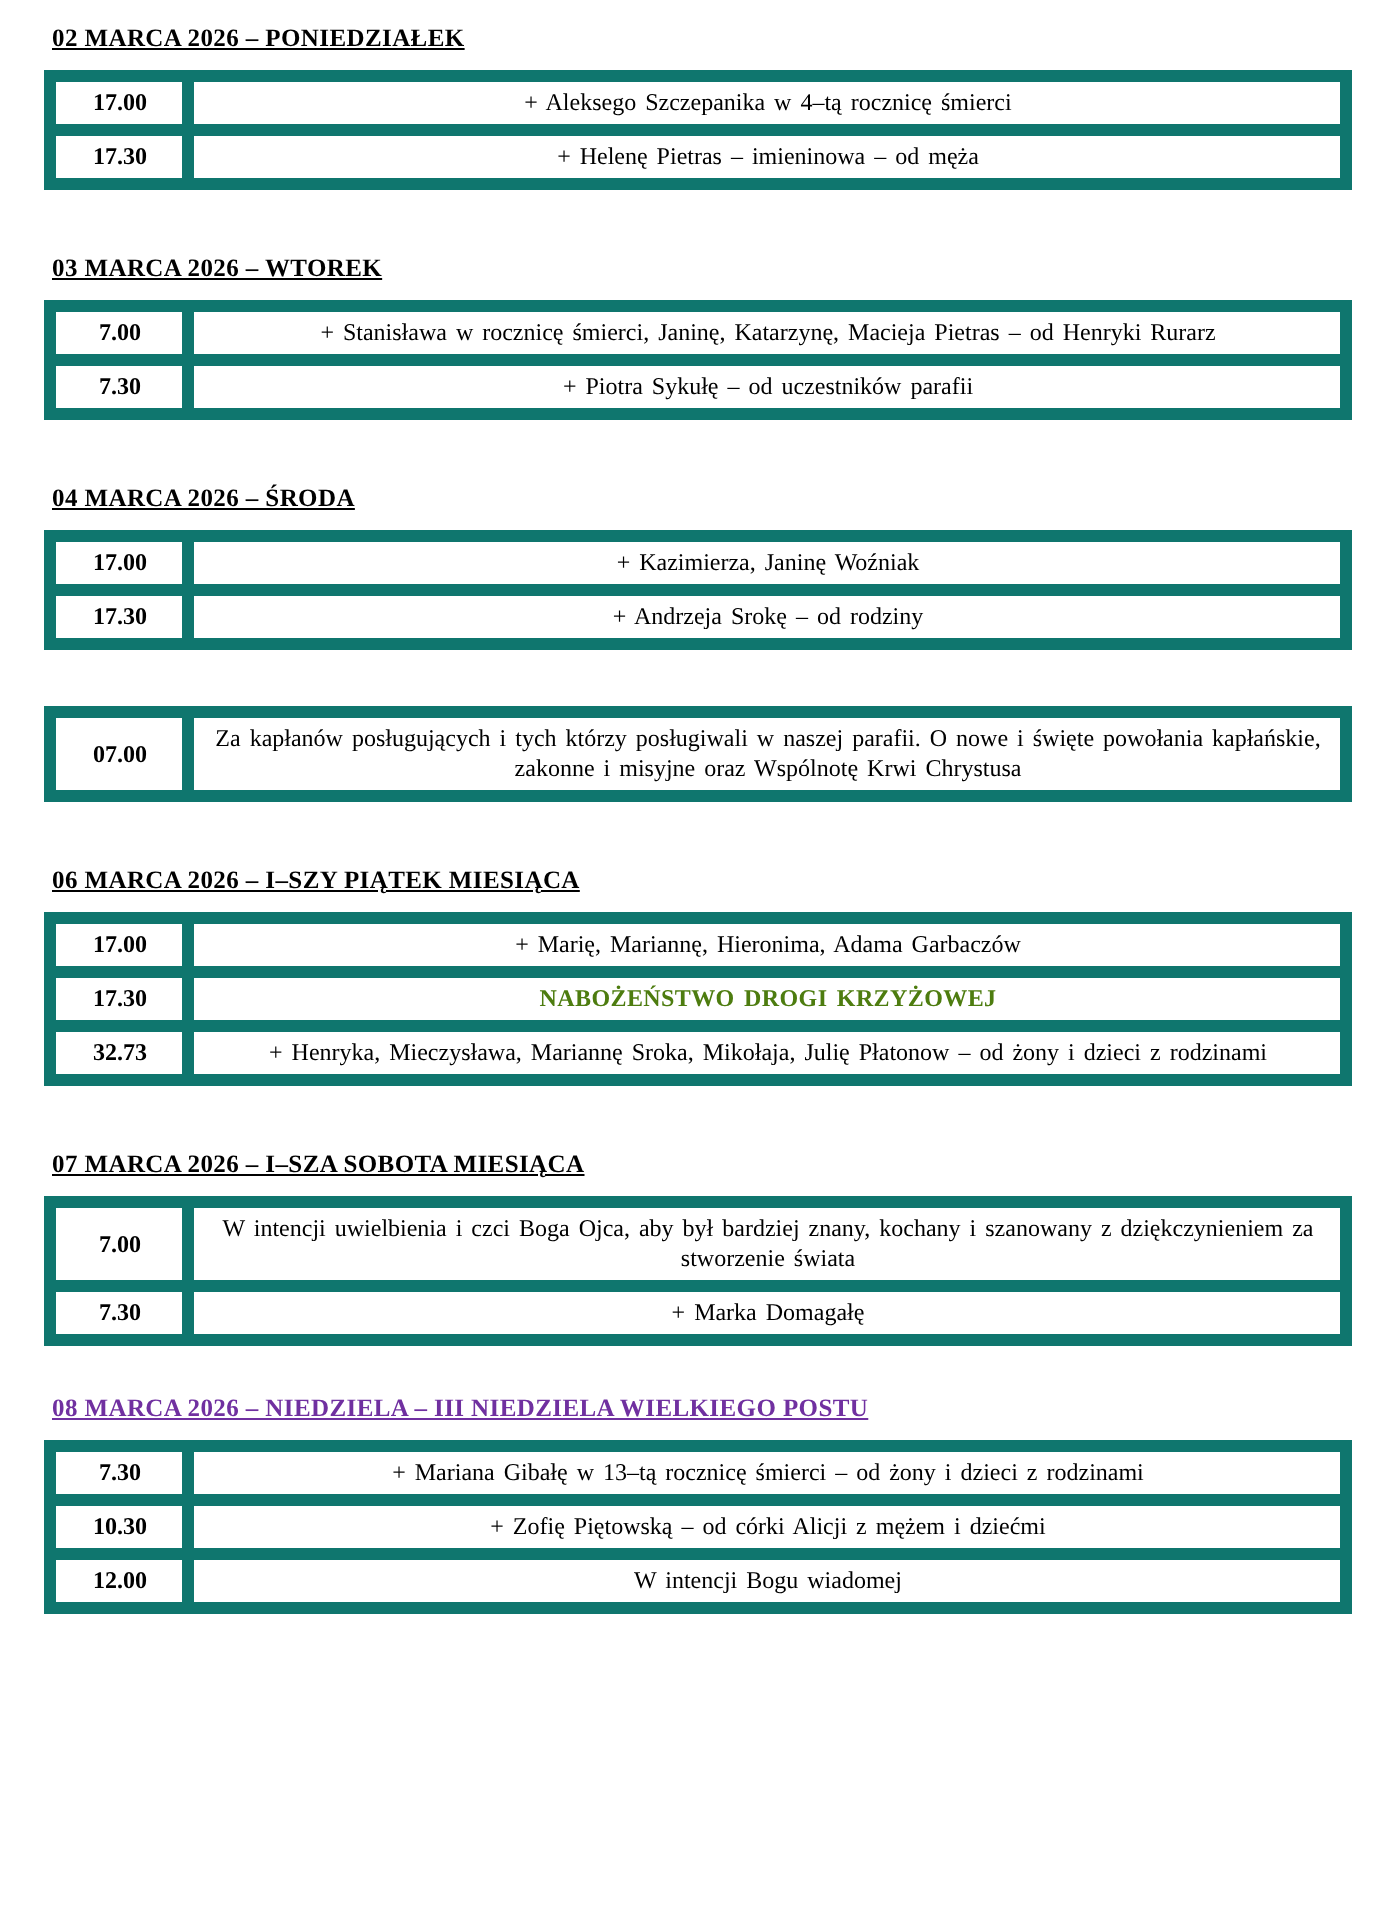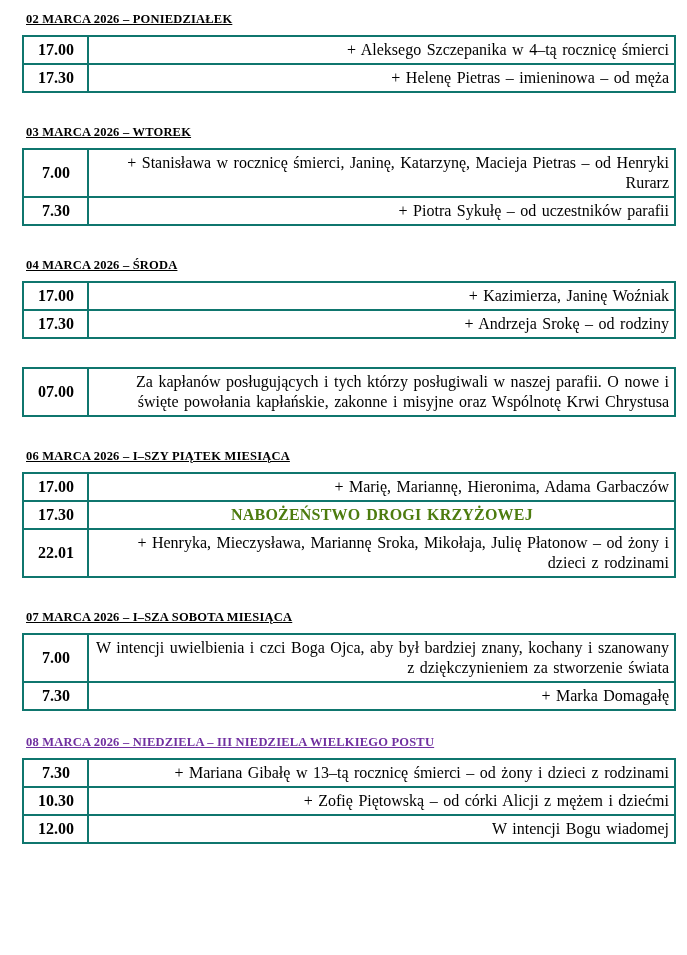--- a/index.html
+++ b/index.html
@@ -36,36 +36,36 @@
     color: #7030a0;
     text-decoration: underline;
   }
   table.mass-table {
     border-collapse: collapse;
     width: 654px;
     margin: 0 0 0 4px;
     table-layout: fixed;
   }
   table.mass-table td {
-    border: 2px solid #0f766e;
+    border: 6px solid #0f766e;
     vertical-align: middle;
     padding: 3px 5px 3px 6px;
-    font-size: 16px;
+    font-size: 12px;
     line-height: 1.25;
   }
   td.time-cell {
     width: 52px;
     font-weight: bold;
     text-align: center;
     padding-left: 2px;
     padding-right: 2px;
     white-space: nowrap;
   }
   td.intention-cell {
-    text-align: right;
+    text-align: center;
     word-spacing: 1.5px;
   }
   td.intention-cell.center-purple {
     text-align: center;
     color: #4d7c0f;
     font-weight: bold;
     letter-spacing: 0.2px;
   }
   .gap-lg { height: 26px; }
   .gap-md { height: 18px; }
@@ -140,21 +140,21 @@
           <tbody>
             <tr>
               <td class="time-cell">17.00</td>
               <td class="intention-cell">+ Marię,  Mariannę,  Hieronima,  Adama  Garbaczów</td>
             </tr>
             <tr>
               <td class="time-cell">17.30</td>
               <td class="intention-cell center-purple">NABOŻEŃSTWO DROGI KRZYŻOWEJ</td>
             </tr>
             <tr>
-              <td class="time-cell">22.01</td>
+              <td class="time-cell">32.73</td>
               <td class="intention-cell">+ Henryka, Mieczysława,  Mariannę  Sroka,  Mikołaja,  Julię Płatonow  – od żony i dzieci z rodzinami</td>
             </tr>
           </tbody>
         </table>
         <div class="gap-lg"></div>
       </div>
       <div class="day-block">
         <div class="day-heading">07 MARCA 2026 – I–SZA SOBOTA MIESIĄCA</div>
         <table class="mass-table">
           <tbody>

